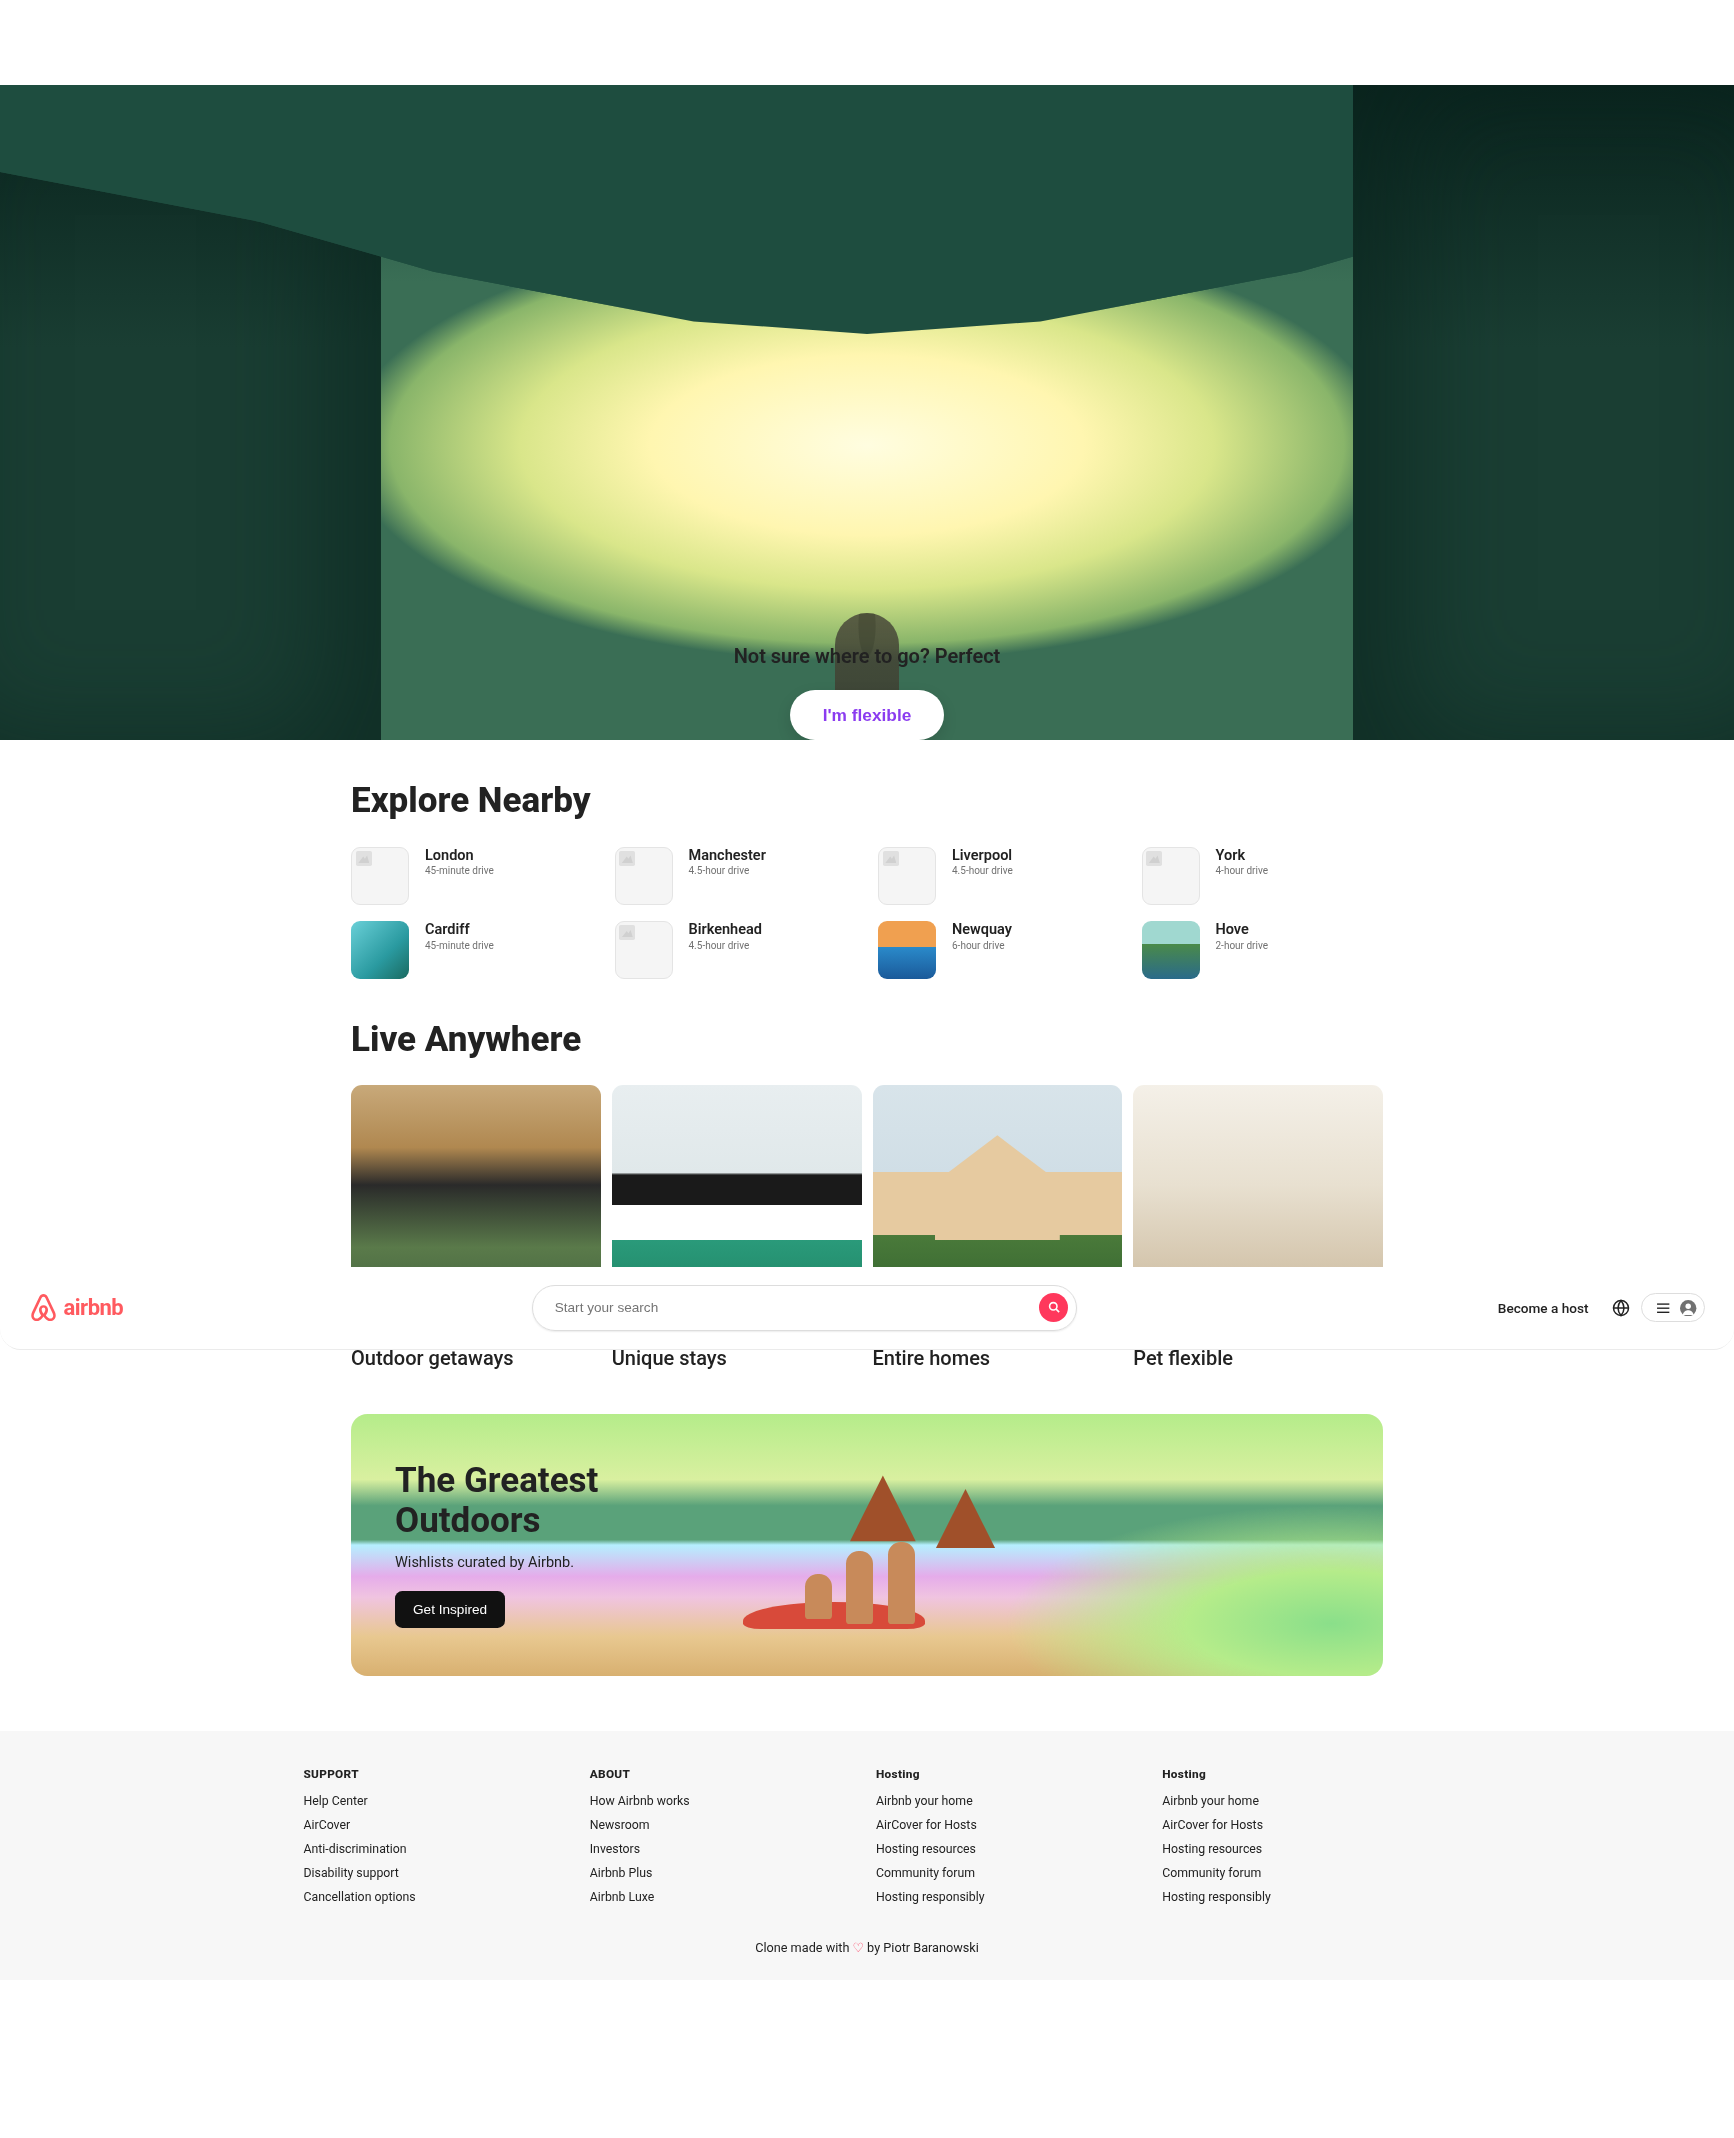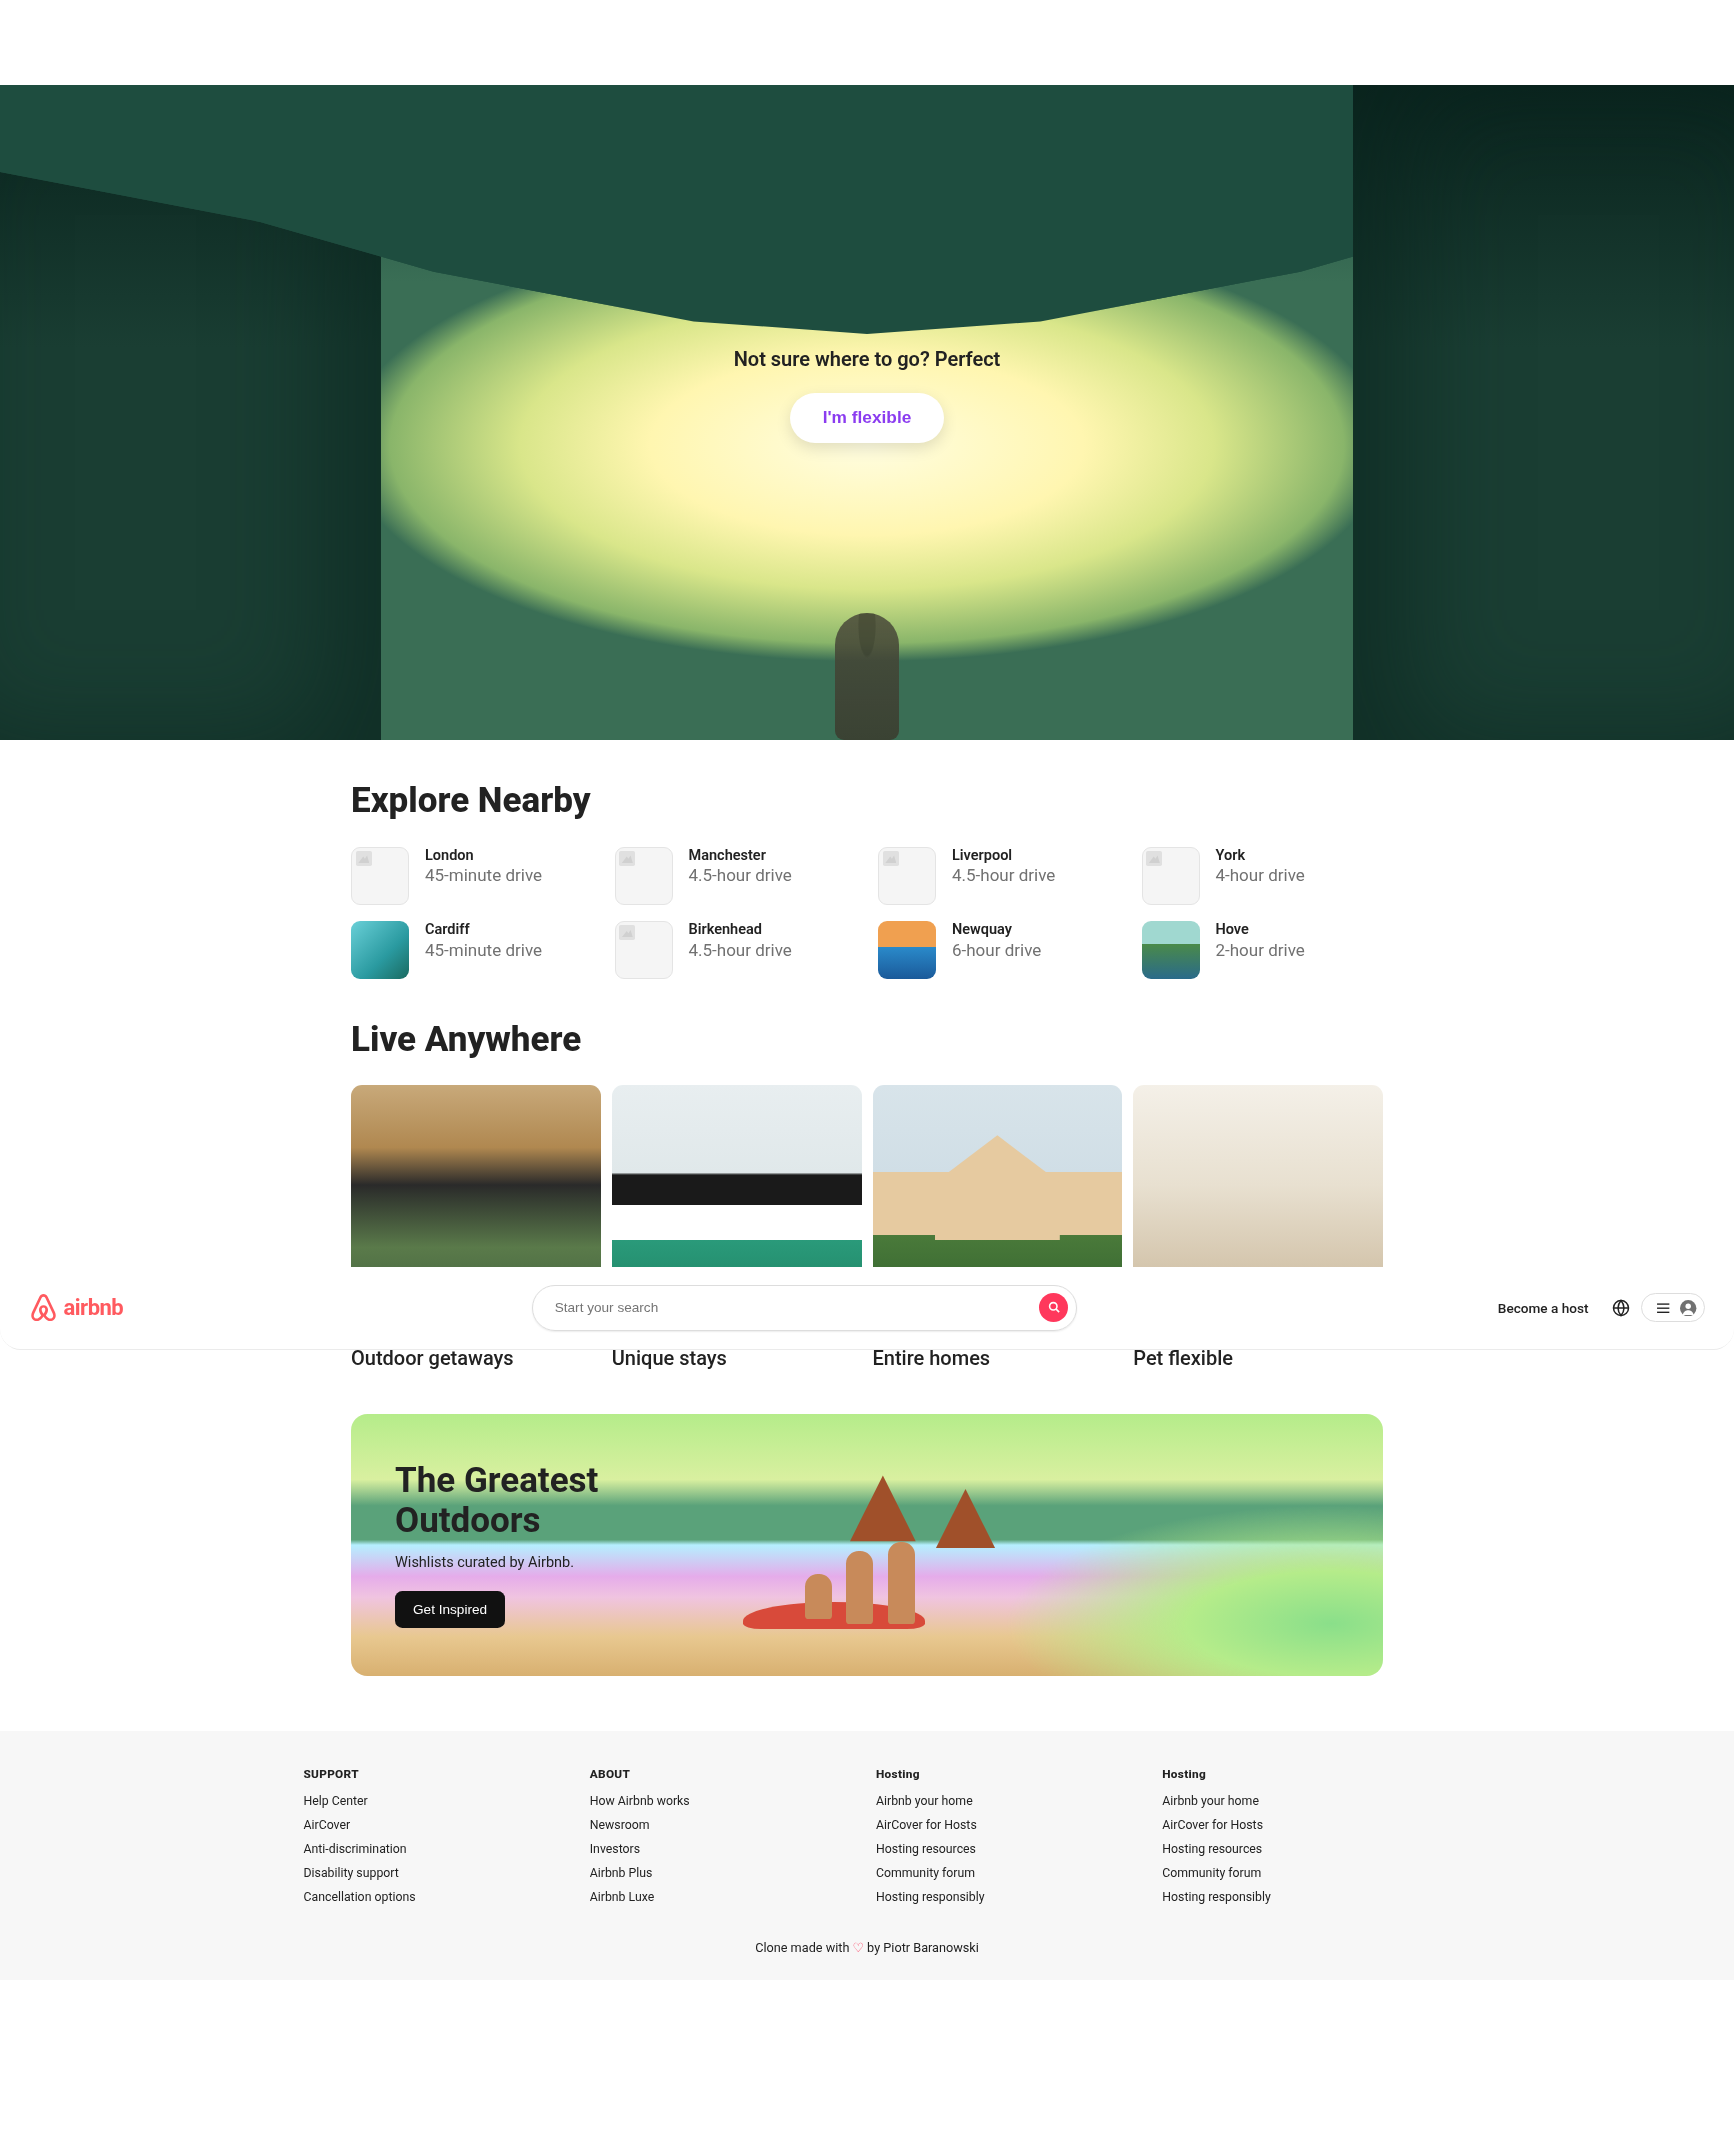--- a/index.html
+++ b/index.html
@@ -5,21 +5,21 @@
 * { margin: 0; padding: 0; box-sizing: border-box; }
 body { font-family: -apple-system, BlinkMacSystemFont, "Segoe UI", Roboto, Helvetica, Arial, sans-serif; color: #222; background: #fff; }
 .blank-top { height: 85px; background: #fff; }
 
 
 .hero {
   height: 655px;
   position: relative;
   overflow: hidden;
   display: flex;
-  align-items: center;
+  align-items: flex-end;
   justify-content: center;
   background:
     radial-gradient(ellipse 50% 55% at 50% 55%, #fffde0 0%, #fff6b0 25%, #d9e68a 40%, #89b56a 55%, transparent 60%),
     linear-gradient(to bottom, #0f3a33 0%, #2a5b4a 15%, #3a6e55 30%, #3a6e55 100%);
 }
 .hero::before, .hero::after {
   content: ""; position: absolute; top: 0; bottom: 0; width: 22%;
   background: linear-gradient(to bottom, #0a241e 0%, #1a3e33 40%, #1a3e33 100%);
 }
 .hero::before { left: 0; box-shadow: inset -55px 0 109px rgba(10,36,30,0.6); }
@@ -56,21 +56,21 @@
 .nearby-card { display: flex; align-items: flex-start; gap: 16px; cursor: pointer; }
 .nearby-thumb {
   width: 58px; height: 58px; border-radius: 9px; flex-shrink: 0;
   background: #f5f5f5; border: 0.9px solid #e4e4e4;
   display: flex; align-items: flex-start; justify-content: flex-start; padding: 3.6px;
 }
 .nearby-thumb.colored { border: none; }
 .nearby-thumb .ph { width: 16.4px; height: 14.5px; background: #e0e0e0; border-radius: 1.8px; position: relative; }
 .nearby-thumb .ph::after { content:""; position:absolute; inset:2.7px; background:#d0d0d0; clip-path: polygon(0 100%,45% 30%,60% 55%,80% 20%,100% 100%); }
 .nearby-name { font-weight: 600; font-size: 14.5px; }
-.nearby-sub { color: #717171; font-size: 17px; margin-top: 1.8px; }
+.nearby-sub { color: #717171; font-size: 10px; margin-top: 1.8px; }
 
 
 .live-row { display: grid; grid-template-columns: repeat(4, 1fr); gap: 11px; }
 .live-card { cursor: pointer; }
 .live-img { width: 100%; aspect-ratio: 1/1; border-radius: 11px; }
 .live-label { font-size: 20px; font-weight: 500; margin-top: 11px; }
 
 .outdoor-img { background: linear-gradient(to bottom, #c8a97a 0%, #b08850 25%, #2a2a2a 40%, #5a7a4a 65%, #3a5a3a 100%); }
 .unique-img  { background: linear-gradient(to bottom, #e8eef0 0%, #e0e8ea 35%, #1a1a1a 36%, #1a1a1a 48%, #fff 48%, #fff 62%, #2a9a7a 62%, #1a7a5a 100%); }
 .entire-img  { background: linear-gradient(to bottom, #d8e4ea 0%, #d0dee6 35%, #e6caa0 35%, #e6caa0 60%, #4a7a3a 60%, #2a5a2a 100%); position: relative; }

